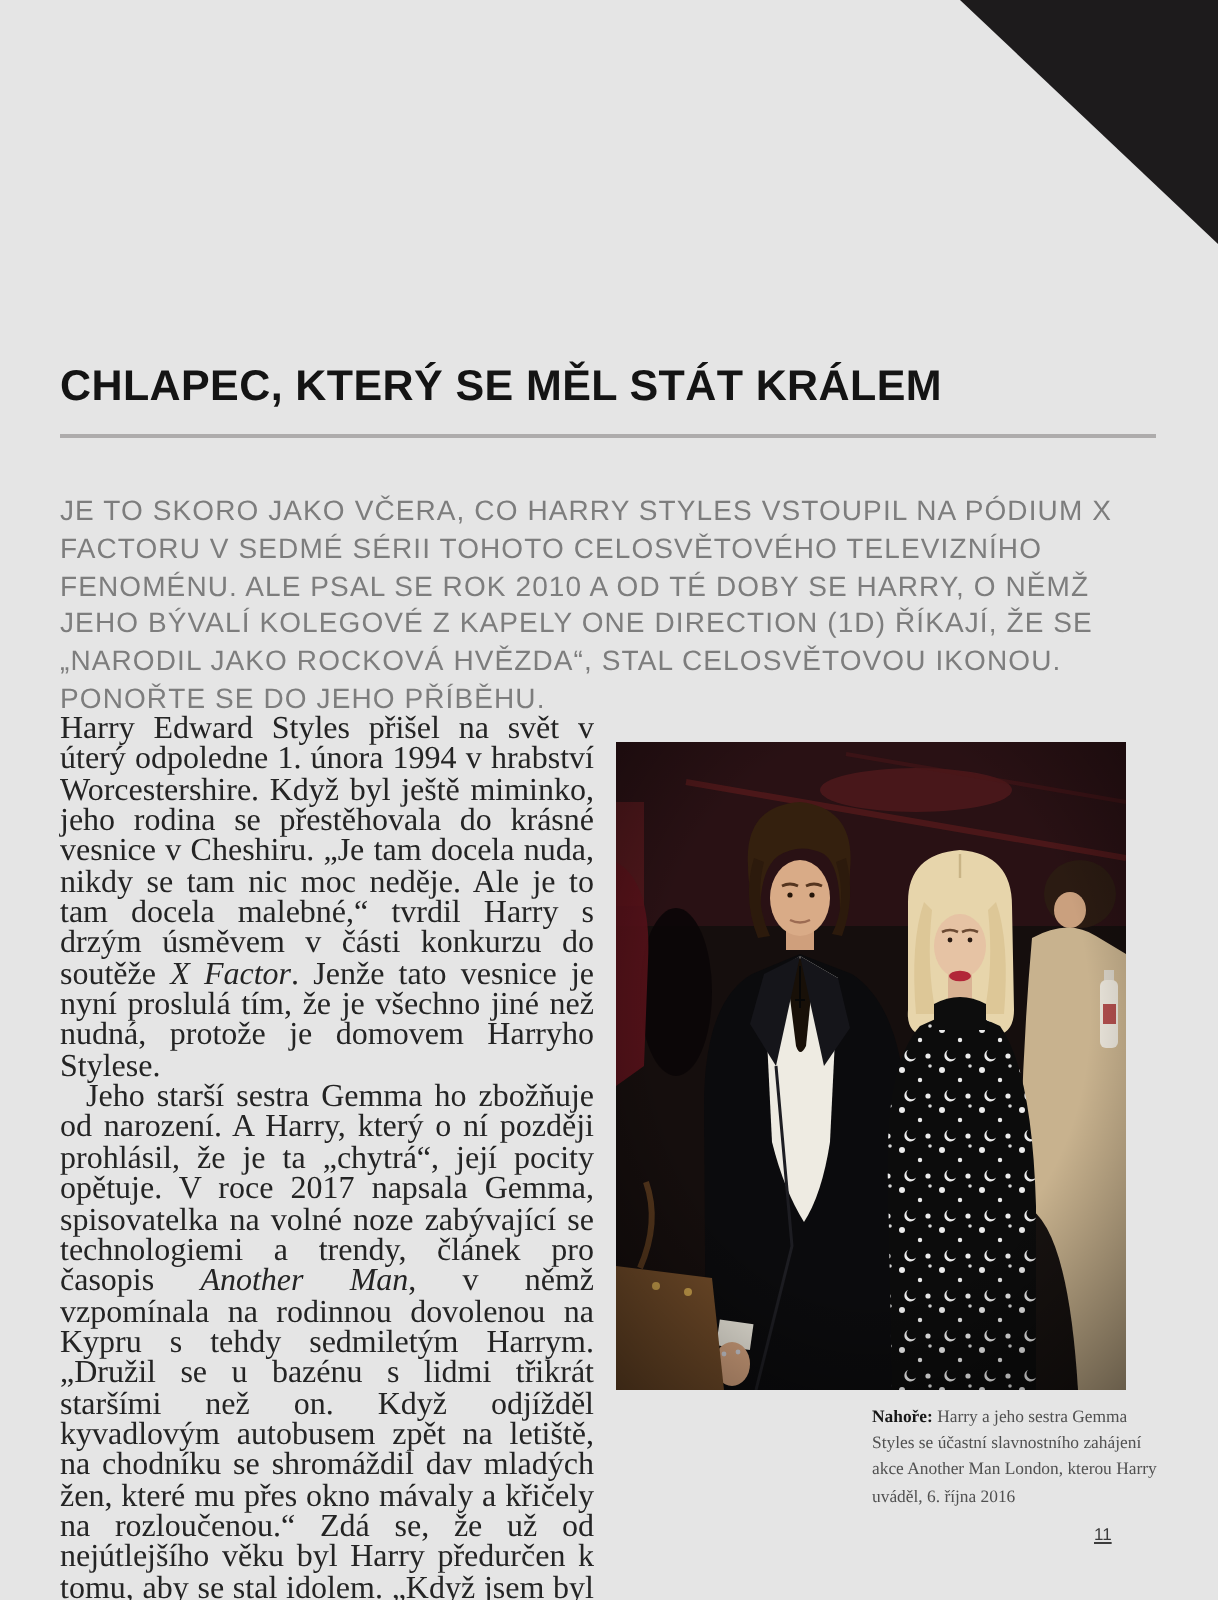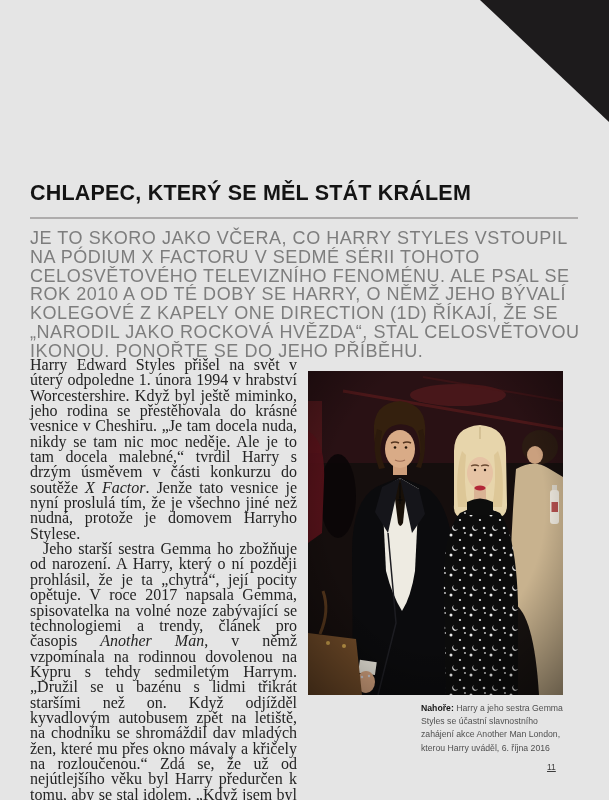--- a/index.html
+++ b/index.html
@@ -7,35 +7,35 @@
         font-family:"Liberation Sans",sans-serif;}
 
   .corner{position:absolute;top:0;right:0;width:129px;height:122px;background:#1d1b1c;
           clip-path:polygon(0 0,100% 0,100% 100%);}
 
   .title{position:absolute;left:30px;top:181px;margin:0;font-size:21.5px;font-weight:700;
          color:#141414;letter-spacing:0.2px;white-space:nowrap;}
 
   .rule{position:absolute;left:30px;top:217px;width:548px;height:2px;background:#aeacac;}
 
-  .intro{position:absolute;left:30px;top:229px;width:554px;margin:0;
-         font-size:18px;line-height:18.8px;color:#7d7d7d;letter-spacing:0.55px;}
+  .intro{position:absolute;left:30px;top:246px;width:554px;margin:0;
+         font-size:14px;line-height:18.8px;color:#7d7d7d;letter-spacing:0.55px;}
 
   .bodycol{position:absolute;left:30px;top:357px;width:267px;
            font-family:"Liberation Serif",serif;font-size:16px;line-height:15.35px;
            color:#242424;text-align:justify;}
   .bodycol p{margin:0;}
   .bodycol p + p{text-indent:13px;}
 
   .photo{position:absolute;left:308px;top:371px;width:255px;height:324px;display:block;}
 
   .cap{position:absolute;top:702px;margin:0;font-size:8.7px;line-height:13.2px;color:#505050;}
   .cap b{color:#161616;}
   .cap-left{left:305px;width:126px;}
-  .cap-right{left:421px;width:150px;}
+  .cap-right{left:436px;width:150px;font-family:Liberation Serif, serif;}
 
   .pagenum{position:absolute;left:547px;top:762px;font-size:8.5px;color:#3c3c3c;text-decoration:underline;}
 </style>
 </head>
 <body>
 
 <div class="page">
 
   <div class="corner"></div>
 

